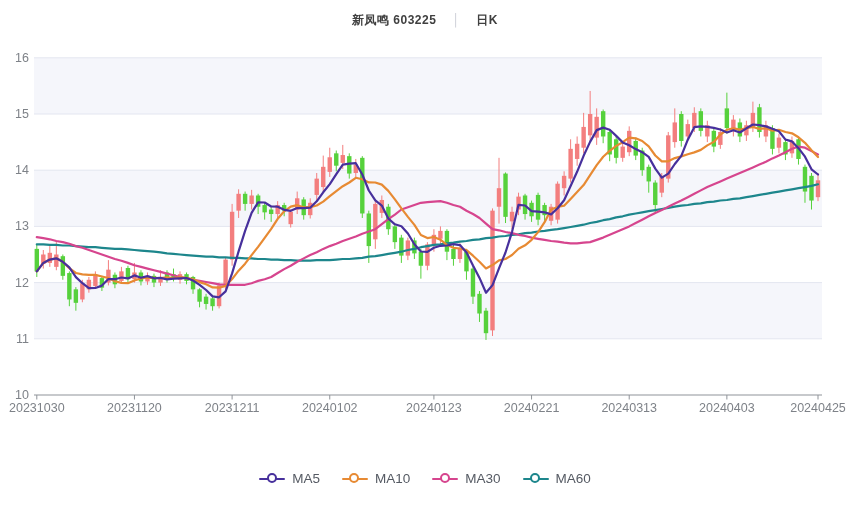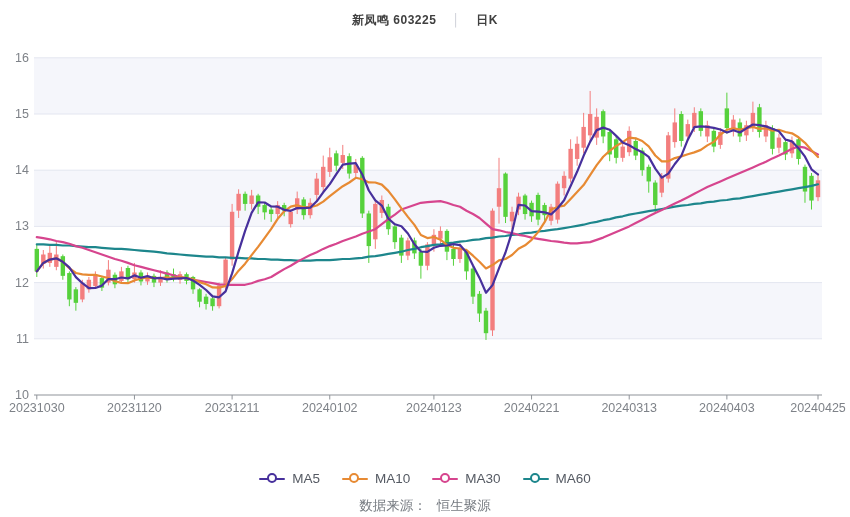--- a/index.html
+++ b/index.html
@@ -351,17 +351,14 @@
     </div>
     <div class="legend-item">
       <span class="lm">
           <i class="lm-line" style="background: rgb(29, 134, 140);"></i>
           <i class="lm-ring" style="border-color: rgb(29, 134, 140);"></i>
         </span>
       <span class="label">MA60</span>
     </div>
   </div>
 
-  <div class="source">
-    <span>数据来源：</span><span class="val">恒生聚源</span>
-  </div>
 
 </div>
 
 </body></html>

